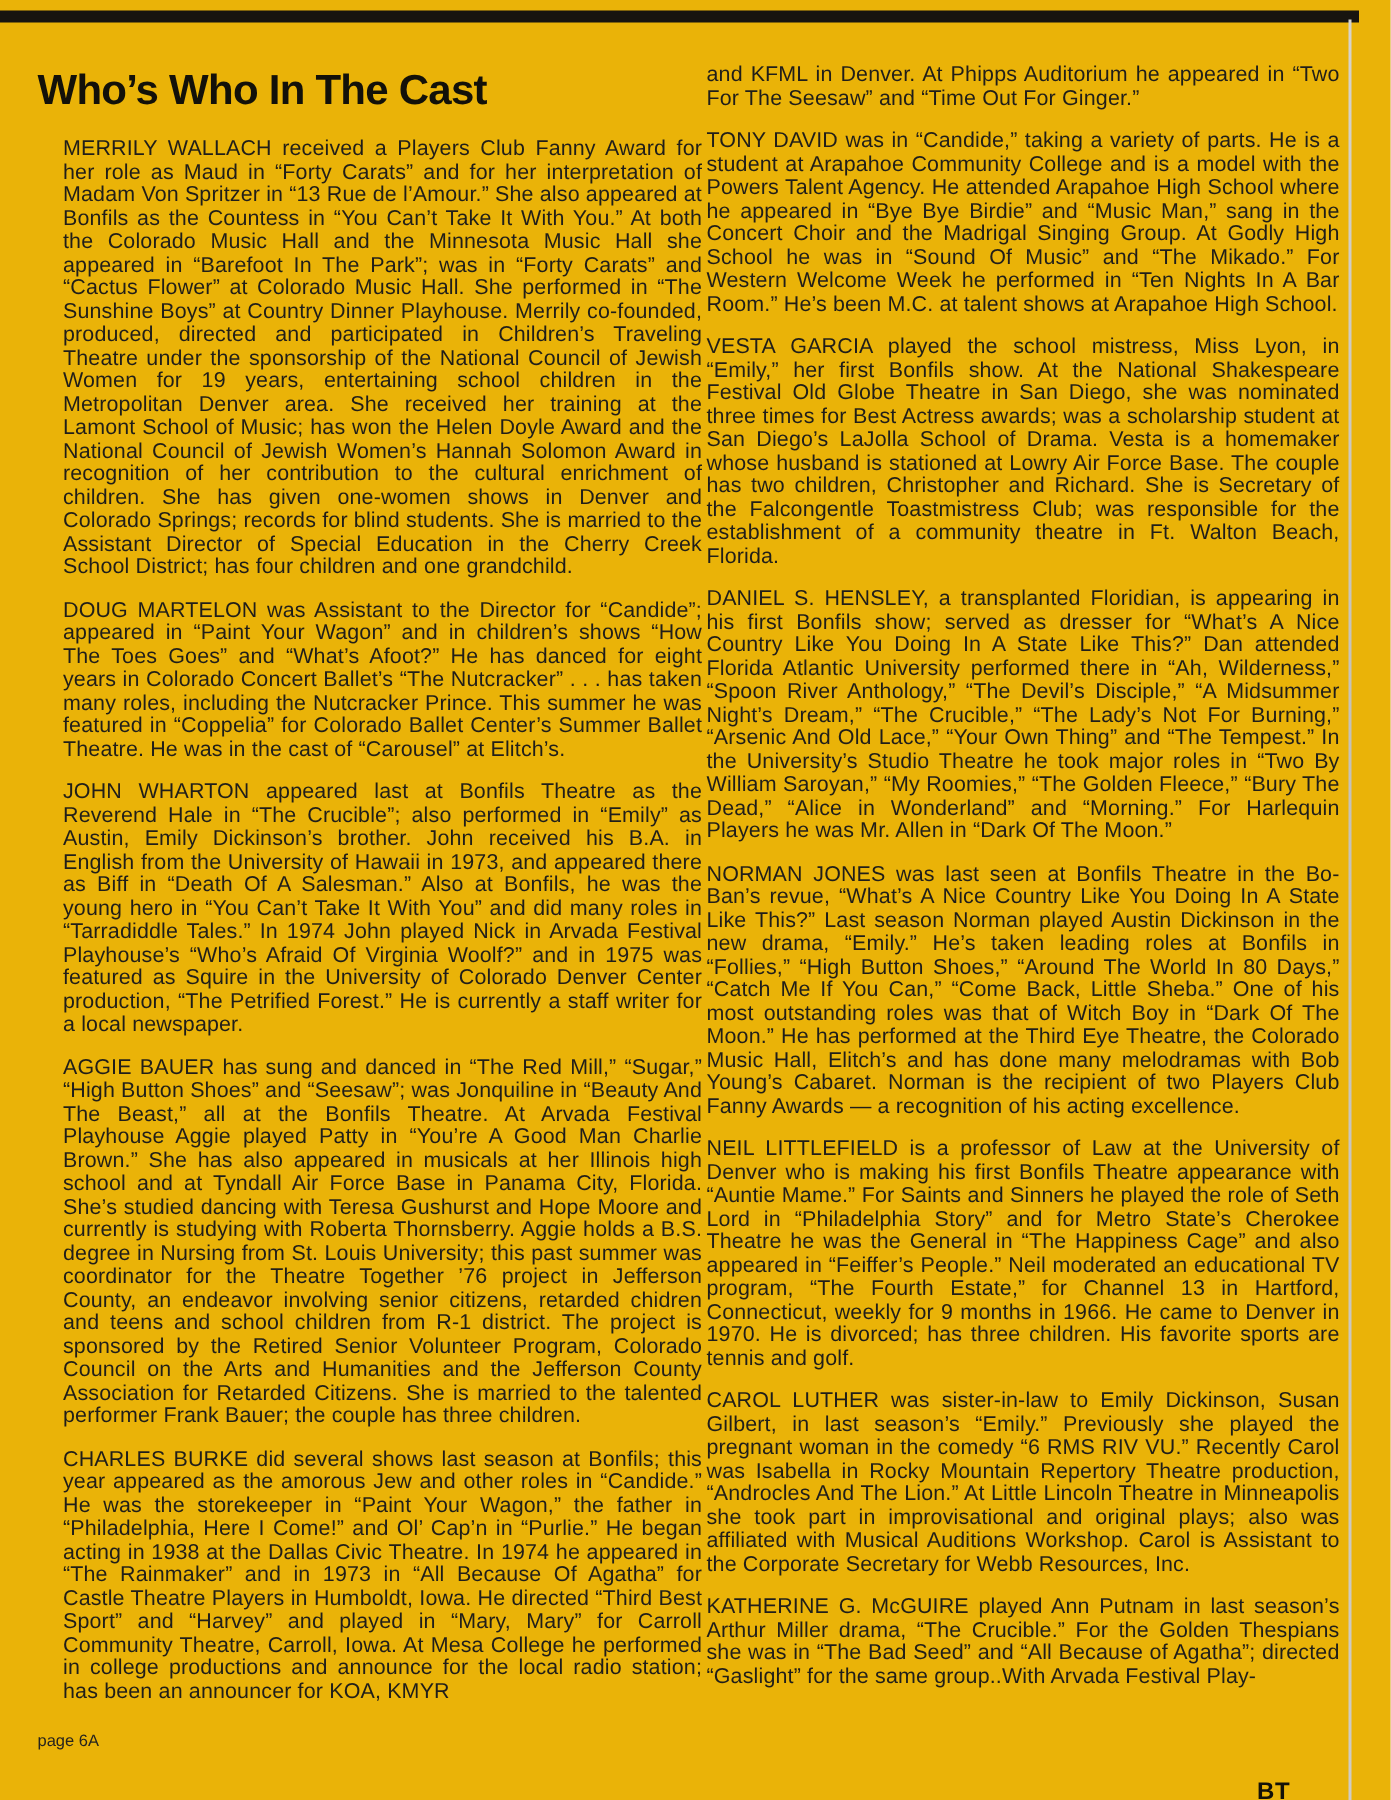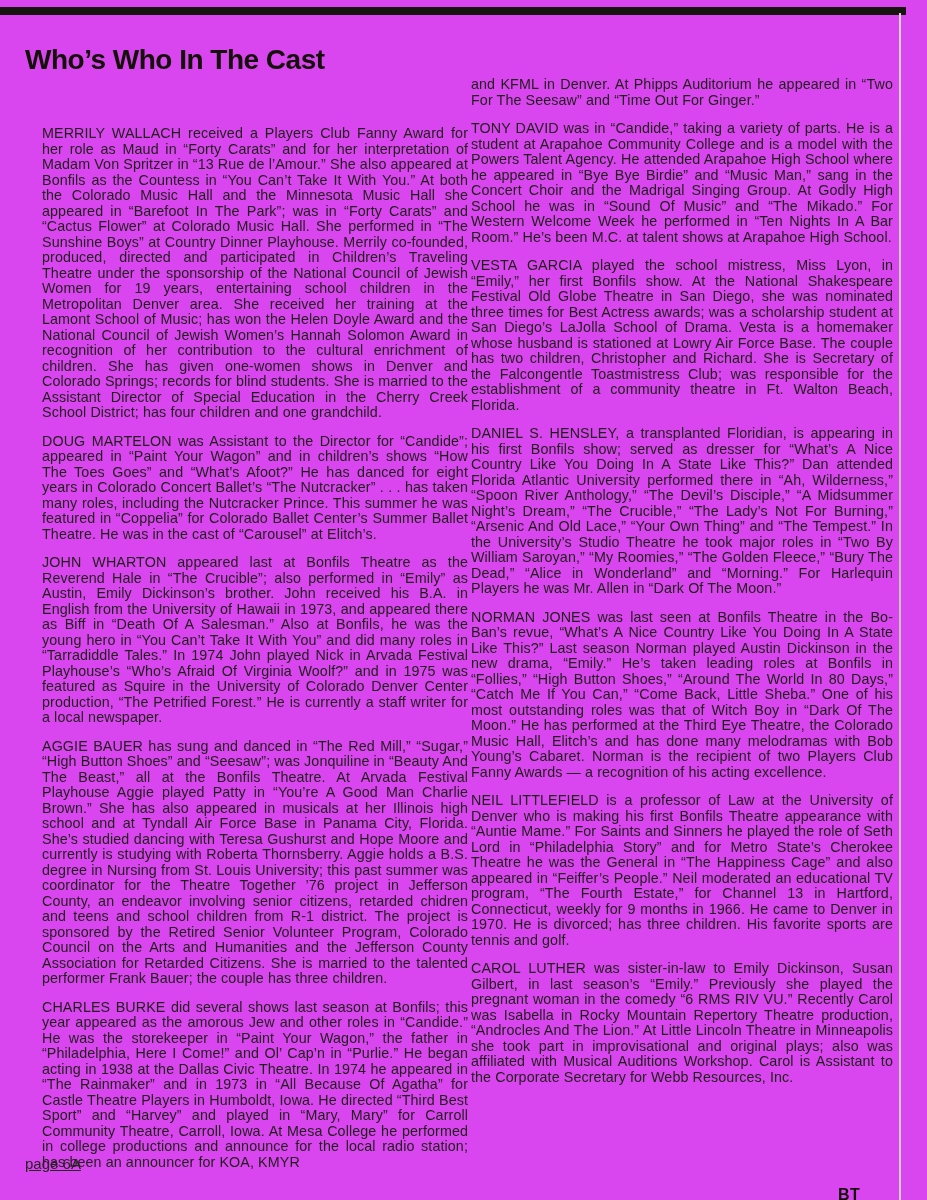--- a/index.html
+++ b/index.html
@@ -5,21 +5,21 @@
   html, body {
     margin: 0;
     padding: 0;
     background: #e8e6e2;
   }
   .scan-page {
     position: relative;
     width: 927px;
     height: 1200px;
     margin: 0 auto;
-    background: #d946ef;
+    background: #eab308;
     overflow: hidden;
     font-family: "Liberation Sans", "DejaVu Sans", sans-serif;
     color: #1e1c19;
   }
   .top-bar {
     position: absolute;
     top: 7px;
     left: 0;
     width: 906px;
     height: 8px;
@@ -40,21 +40,20 @@
     margin: 0;
     font-size: 28px;
     font-weight: 700;
     letter-spacing: -0.5px;
     color: #131109;
     white-space: nowrap;
   }
   .col {
     position: absolute;
     width: 426px;
-    margin-top: 34px;
   }
   .col-left {
     left: 42px;
     top: 92px;
   }
   .col-right {
     left: 471px;
     top: 43px;
     width: 422px;
   }
@@ -63,23 +62,22 @@
     font-size: 14.3px;
     line-height: 15.5px;
     text-align: justify;
     letter-spacing: 0.1px;
     color: #201e1a;
   }
   .footer-left {
     position: absolute;
     left: 25px;
     top: 1155px;
-    font-size: 15px;
+    font-size: 11px;
     color: #26241f;
-    text-decoration: underline;
   }
   .footer-right {
     position: absolute;
     left: 838px;
     top: 1186px;
     font-size: 16px;
     font-weight: 700;
     letter-spacing: 0.5px;
     color: #131109;
   }
@@ -102,18 +100,19 @@
     </div>
 
   <div class="col col-right">
       <p class="para">and KFML in Denver. At Phipps Auditorium he appeared in “Two For The Seesaw” and “Time Out For Ginger.”</p>
       <p class="para">TONY DAVID was in “Candide,” taking a variety of parts. He is a student at Arapahoe Community College and is a model with the Powers Talent Agency. He attended Arapahoe High School where he appeared in “Bye Bye Birdie” and “Music Man,” sang in the Concert Choir and the Madrigal Singing Group. At Godly High School he was in “Sound Of Music” and “The Mikado.” For Western Welcome Week he performed in “Ten Nights In A Bar Room.” He’s been M.C. at talent shows at Arapahoe High School.</p>
       <p class="para">VESTA GARCIA played the school mistress, Miss Lyon, in “Emily,” her first Bonfils show. At the National Shakespeare Festival Old Globe Theatre in San Diego, she was nominated three times for Best Actress awards; was a scholarship student at San Diego’s LaJolla School of Drama. Vesta is a homemaker whose husband is stationed at Lowry Air Force Base. The couple has two children, Christopher and Richard. She is Secretary of the Falcongentle Toastmistress Club; was responsible for the establishment of a community theatre in Ft. Walton Beach, Florida.</p>
       <p class="para">DANIEL S. HENSLEY, a transplanted Floridian, is appearing in his first Bonfils show; served as dresser for “What’s A Nice Country Like You Doing In A State Like This?” Dan attended Florida Atlantic University performed there in “Ah, Wilderness,” “Spoon River Anthology,” “The Devil’s Disciple,” “A Midsummer Night’s Dream,” “The Crucible,” “The Lady’s Not For Burning,” “Arsenic And Old Lace,” “Your Own Thing” and “The Tempest.” In the University’s Studio Theatre he took major roles in “Two By William Saroyan,” “My Roomies,” “The Golden Fleece,” “Bury The Dead,” “Alice in Wonderland” and “Morning.” For Harlequin Players he was Mr. Allen in “Dark Of The Moon.”</p>
       <p class="para">NORMAN JONES was last seen at Bonfils Theatre in the Bo-Ban’s revue, “What’s A Nice Country Like You Doing In A State Like This?” Last season Norman played Austin Dickinson in the new drama, “Emily.” He’s taken leading roles at Bonfils in “Follies,” “High Button Shoes,” “Around The World In 80 Days,” “Catch Me If You Can,” “Come Back, Little Sheba.” One of his most outstanding roles was that of Witch Boy in “Dark Of The Moon.” He has performed at the Third Eye Theatre, the Colorado Music Hall, Elitch’s and has done many melodramas with Bob Young’s Cabaret. Norman is the recipient of two Players Club Fanny Awards — a recognition of his acting excellence.</p>
       <p class="para">NEIL LITTLEFIELD is a professor of Law at the University of Denver who is making his first Bonfils Theatre appearance with “Auntie Mame.” For Saints and Sinners he played the role of Seth Lord in “Philadelphia Story” and for Metro State’s Cherokee Theatre he was the General in “The Happiness Cage” and also appeared in “Feiffer’s People.” Neil moderated an educational TV program, “The Fourth Estate,” for Channel 13 in Hartford, Connecticut, weekly for 9 months in 1966. He came to Denver in 1970. He is divorced; has three children. His favorite sports are tennis and golf.</p>
       <p class="para">CAROL LUTHER was sister-in-law to Emily Dickinson, Susan Gilbert, in last season’s “Emily.” Previously she played the pregnant woman in the comedy “6 RMS RIV VU.” Recently Carol was Isabella in Rocky Mountain Repertory Theatre production, “Androcles And The Lion.” At Little Lincoln Theatre in Minneapolis she took part in improvisational and original plays; also was affiliated with Musical Auditions Workshop. Carol is Assistant to the Corporate Secretary for Webb Resources, Inc.</p>
+      <p class="para">KATHERINE G. McGUIRE played Ann Putnam in last season’s Arthur Miller drama, “The Crucible.” For the Golden Thespians she was in “The Bad Seed” and “All Because of Agatha”; directed “Gaslight” for the same group..With Arvada Festival Play-</p>
     </div>
 
   <div class="footer-left">page 6A</div>
 
   <div class="footer-right">BT</div>
 </div>
 
 </body></html>

